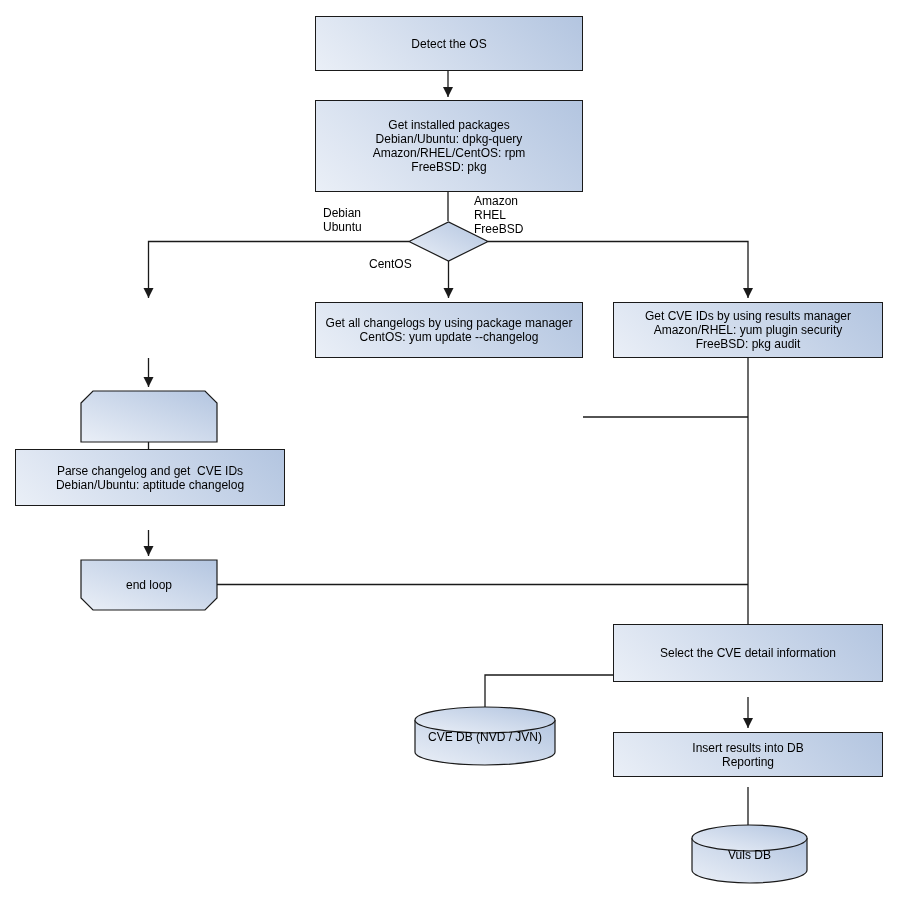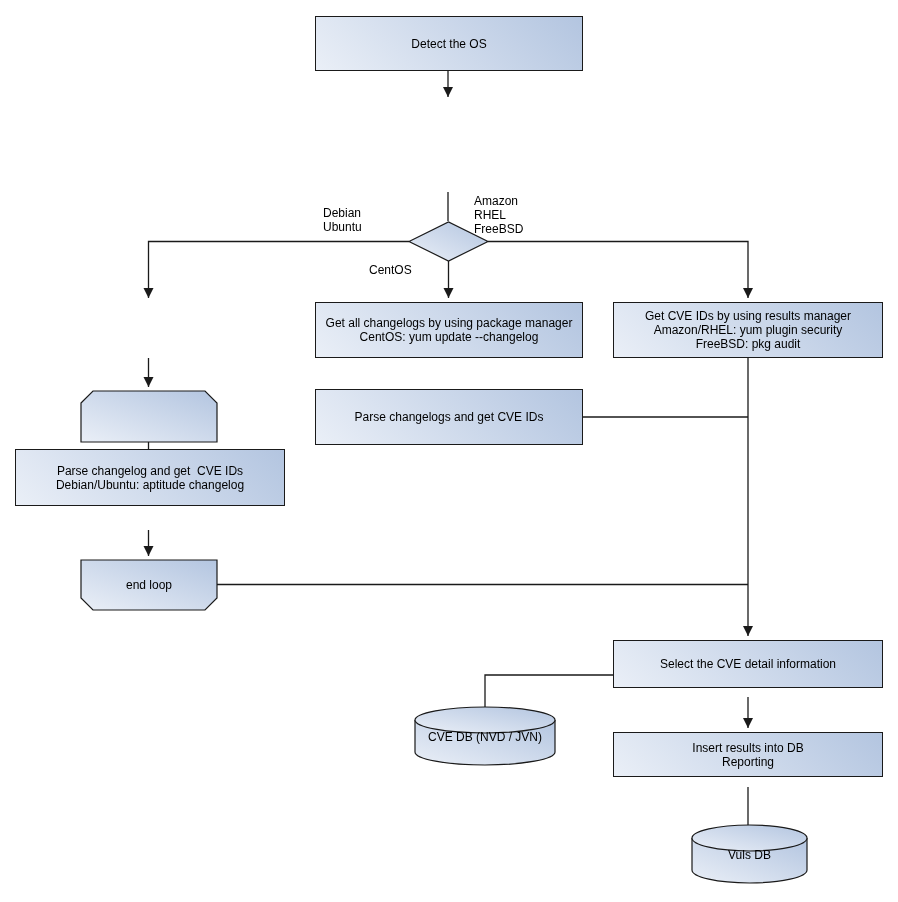--- a/index.html
+++ b/index.html
@@ -80,43 +80,46 @@
     <ellipse class="shape" cx="485" cy="720" rx="70" ry="13"></ellipse>
 
     <path class="shape" d="M692,838 L692,870 A57.5,13 0 0 0 807,870 L807,838"></path>
     <ellipse class="shape" cx="749.5" cy="838" rx="57.5" ry="13"></ellipse>
   </svg>
 
   <div class="box" style="left:315px;top:16px;width:268px;height:55px">
     <div class="txt">Detect the OS</div>
   </div>
 
+  <div class="box" style="left:315px;top:100px;width:268px;height:92px">
+    <div class="txt">Get installed packages
+Debian/Ubuntu: dpkg-query
+Amazon/RHEL/CentOS: rpm
+FreeBSD: pkg</div>
+  </div>
 
 
   <div class="box" style="left:15px;top:449px;width:270px;height:57px">
     <div class="txt">Parse changelog and get  CVE IDs
 Debian/Ubuntu: aptitude changelog</div>
   </div>
 
   <div class="box" style="left:315px;top:302px;width:268px;height:56px">
     <div class="txt">Get all changelogs by using package manager
 CentOS: yum update --changelog</div>
   </div>
 
-  <div class="box" style="left:315px;top:389px;width:268px;height:56px">
-    <div class="txt">Parse changelogs and get CVE IDs</div>
-  </div>
 
   <div class="box" style="left:613px;top:302px;width:270px;height:56px">
     <div class="txt">Get CVE IDs by using results manager
 Amazon/RHEL: yum plugin security
 FreeBSD: pkg audit</div>
   </div>
 
-  <div class="box" style="left:613px;top:640px;width:270px;height:48px">
+  <div class="box" style="left:613px;top:624px;width:270px;height:58px">
     <div class="txt">Select the CVE detail information</div>
   </div>
 
   <div class="box" style="left:613px;top:732px;width:270px;height:45px">
     <div class="txt">Insert results into DB
 Reporting</div>
   </div>
 
 
   <div class="overlay" style="left:81px;top:560px;width:136px;height:50px">
@@ -131,15 +134,15 @@
     <div class="txt">Vuls DB</div>
   </div>
 
   <div class="edge-label" style="left:323px;top:206px;width:100px">Debian
 Ubuntu</div>
 
   <div class="edge-label" style="left:474px;top:194px;width:100px">Amazon
 RHEL
 FreeBSD</div>
 
-  <div class="edge-label" style="left:369px;top:263px;width:100px">CentOS</div>
+  <div class="edge-label" style="left:369px;top:257px;width:100px">CentOS</div>
 
 </div>
 
 </body></html>

